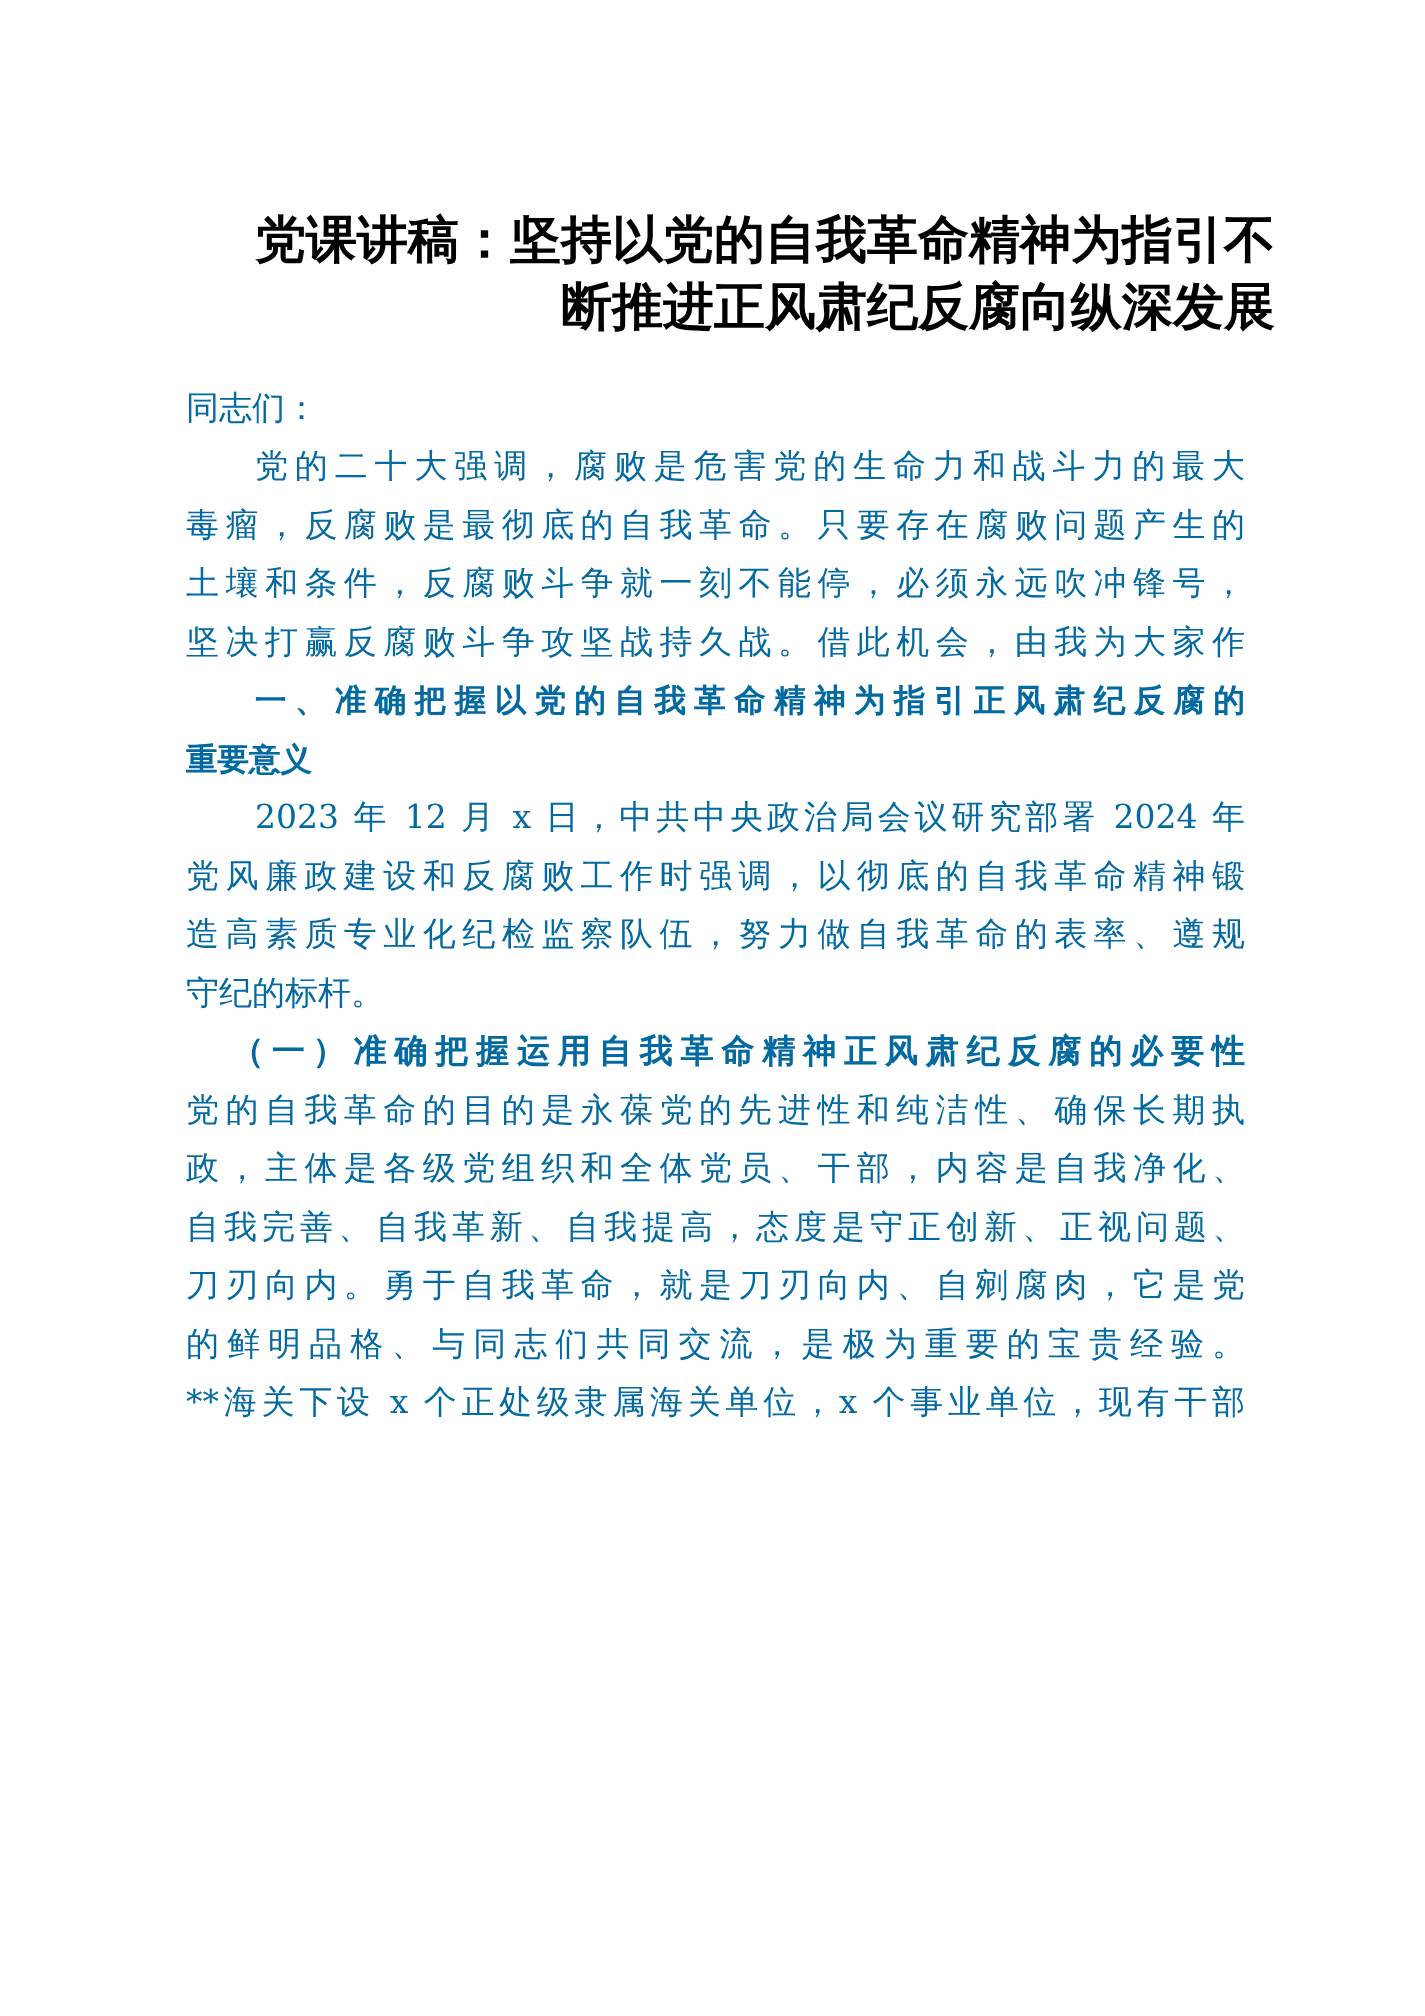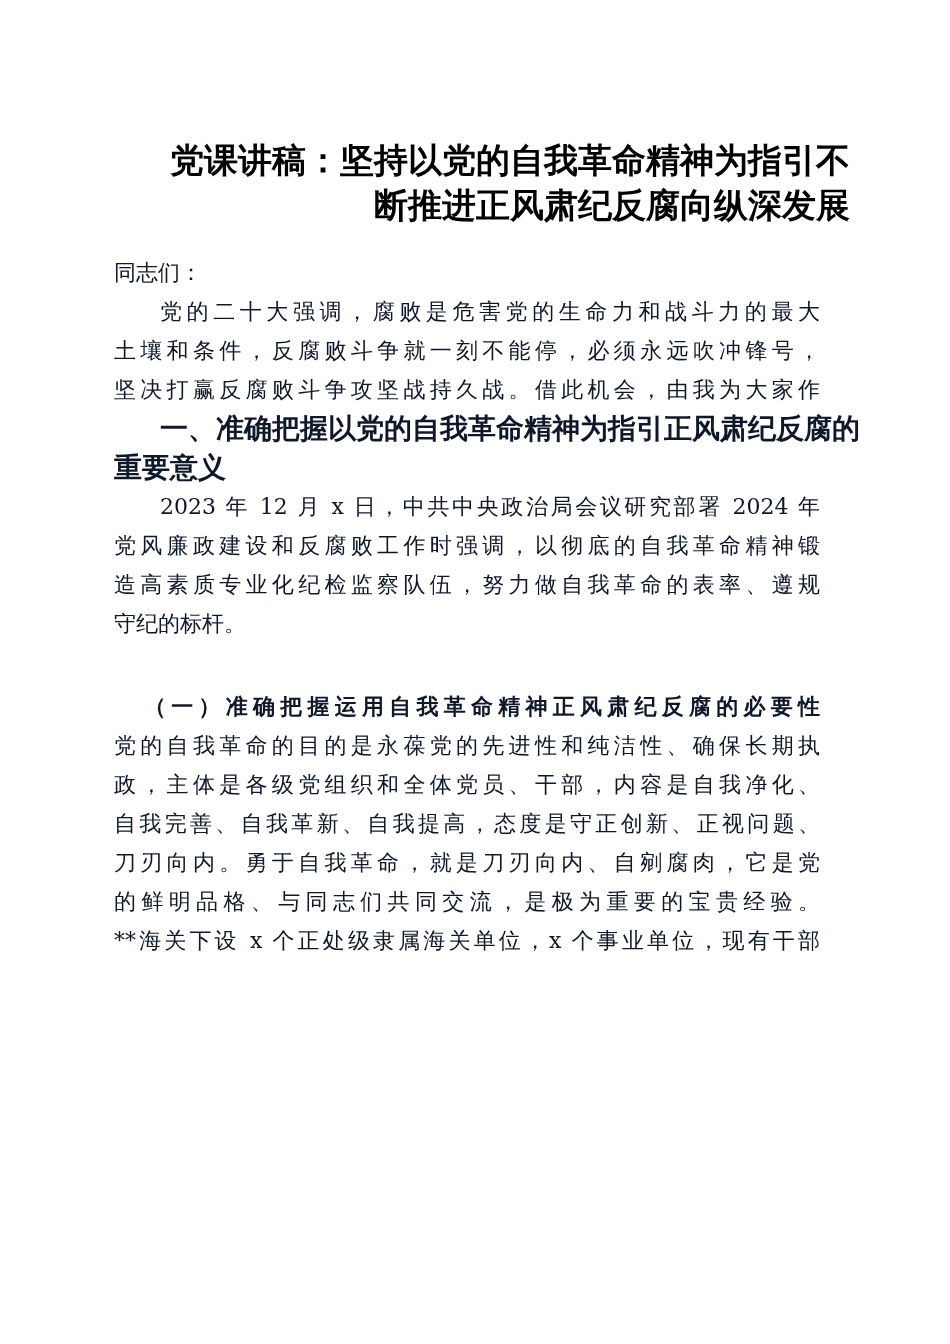--- a/index.html
+++ b/index.html
@@ -6,60 +6,61 @@
   body { width: 950px; height: 1344px; position: relative; overflow: hidden; }
   .page { position: absolute; left: 0; top: 0; width: 950px; height: 1344px; background: #fff; }
   .title {
     position: absolute; left: 100px; width: 750px; text-align: right;
     font-family: "DejaVu Serif", "Liberation Serif", serif;
     font-weight: bold; font-size: 34px; color: #000; line-height: 46px; margin: 0;
   }
   .title-1 { top: 137px; }
   .title-2 { top: 182px; }
   .body {
-    position: absolute; left: 114px; width: 706px;
+    position: absolute; left: 124px; width: 706px;
     font-family: "DejaVu Serif", "Liberation Serif", serif;
-    font-size: 22px; color: #0f172a; line-height: 39px;
+    font-size: 22px; color: #0369a1; line-height: 39px;
   }
   .line { display: block; white-space: nowrap; text-align: justify; text-align-last: justify; height: 39px; }
   .line.last { text-align-last: left; }
   .indent { padding-left: 46px; }
-  .bold { font-weight: bold; font-family: "DejaVu Sans", "Liberation Sans", sans-serif; font-size: 28px; }
+  .bold { font-weight: bold; font-family: "DejaVu Sans", "Liberation Sans", sans-serif; font-size: 21px; }
   .sub-bold { font-weight: bold; }
 </style>
 </head>
 <body>
 
 <div class="page">
   <h1 class="title title-1">党课讲稿：坚持以党的自我革命精神为指引不</h1>
   <h1 class="title title-2">断推进正风肃纪反腐向纵深发展</h1>
 
   <div class="body" style="top:253px;">
     <span class="line last">同志们：</span>
 
     <div>
       <span class="line indent">党的二十大强调，腐败是危害党的生命力和战斗力的最大</span>
+      <span class="line">毒瘤，反腐败是最彻底的自我革命。只要存在腐败问题产生的</span>
       <span class="line">土壤和条件，反腐败斗争就一刻不能停，必须永远吹冲锋号，</span>
       <span class="line">坚决打赢反腐败斗争攻坚战持久战。借此机会，由我为大家作</span>
     </div>
 
     <div>
       <span class="line indent bold">一、准确把握以党的自我革命精神为指引正风肃纪反腐的</span>
       <span class="line last bold">重要意义</span>
     </div>
 
     <div>
       <span class="line indent">2023 年 12 月 x 日，中共中央政治局会议研究部署 2024 年</span>
       <span class="line">党风廉政建设和反腐败工作时强调，以彻底的自我革命精神锻</span>
       <span class="line">造高素质专业化纪检监察队伍，努力做自我革命的表率、遵规</span>
       <span class="line last">守纪的标杆。</span>
     </div>
 
     <div>
-      <span class="line indent sub-bold" style="padding-left:30px;margin-top:44px;">（一）准确把握运用自我革命精神正风肃纪反腐的必要性</span>
+      <span class="line indent sub-bold" style="padding-left:30px;">（一）准确把握运用自我革命精神正风肃纪反腐的必要性</span>
     </div>
 
     <div>
       <span class="line">党的自我革命的目的是永葆党的先进性和纯洁性、确保长期执</span>
       <span class="line">政，主体是各级党组织和全体党员、干部，内容是自我净化、</span>
       <span class="line">自我完善、自我革新、自我提高，态度是守正创新、正视问题、</span>
       <span class="line">刀刃向内。勇于自我革命，就是刀刃向内、自剜腐肉，它是党</span>
       <span class="line">的鲜明品格、与同志们共同交流，是极为重要的宝贵经验。</span>
       <span class="line">**海关下设 x 个正处级隶属海关单位，x 个事业单位，现有干部</span>
     </div>

